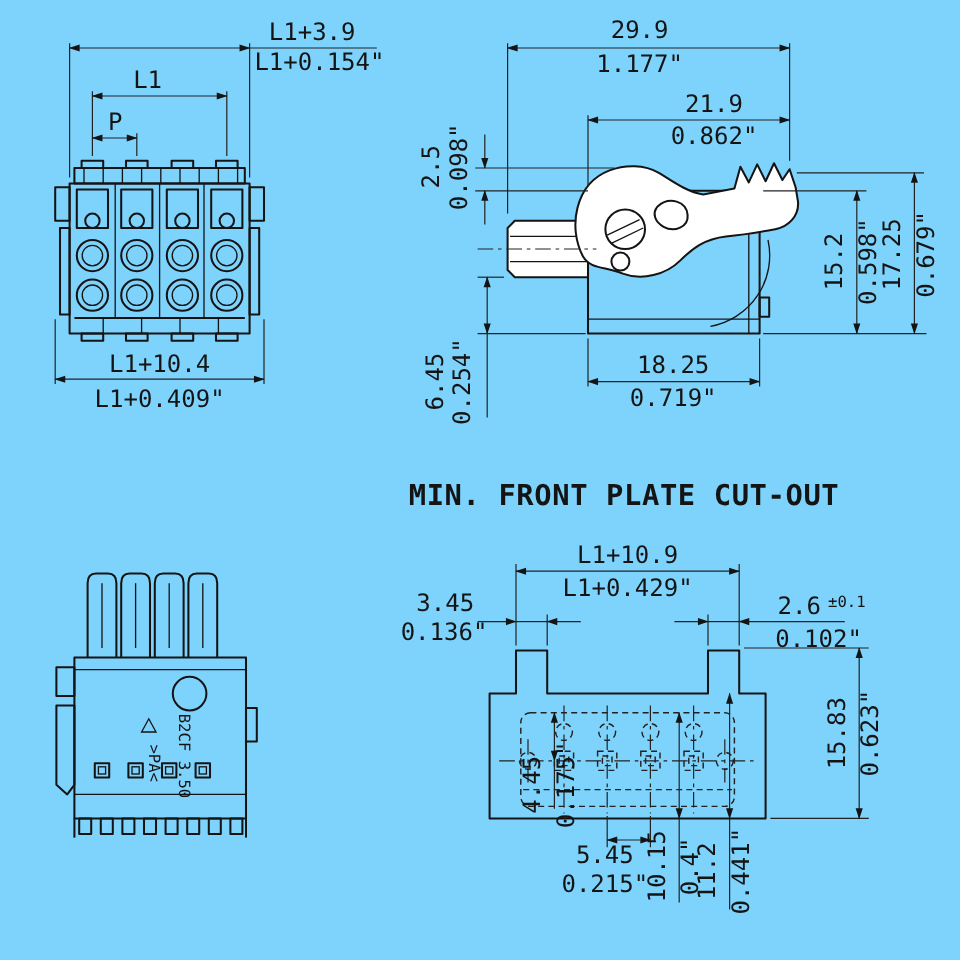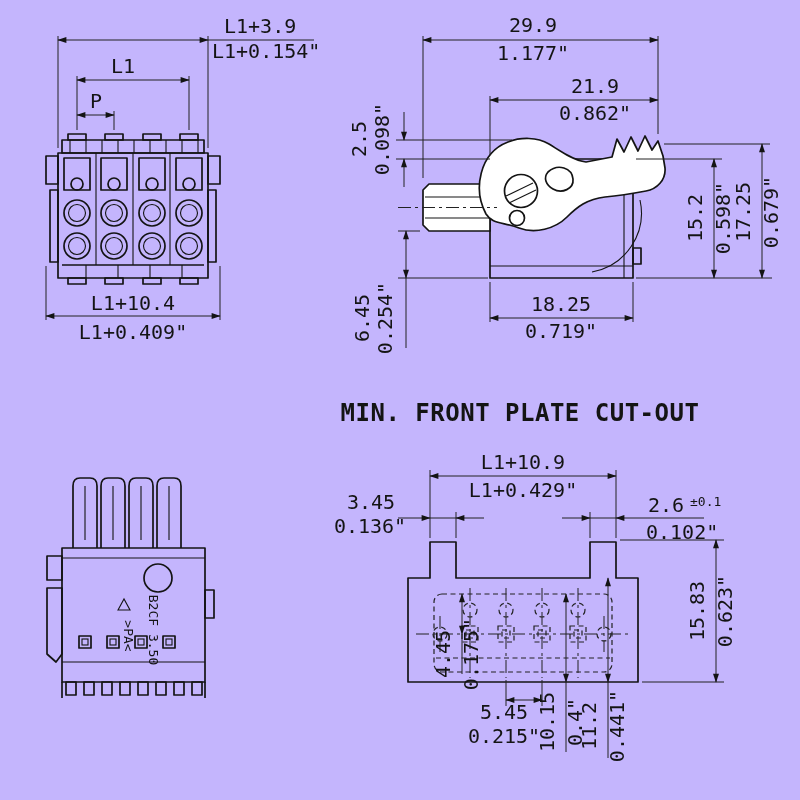--- a/index.html
+++ b/index.html
@@ -1,16 +1,16 @@
 <!DOCTYPE html>
 <html><head>
 <meta charset="utf-8">
 <style>
   html,body { margin:0; padding:0; background:#ffffff; }
-  .stage { position:relative; width:800px; height:800px; background:#c4b5fd; overflow:hidden;text-decoration:underline; }
+  .stage { position:relative; width:800px; height:800px; background:#7dd3fc; overflow:hidden;text-decoration:underline; }
   svg text { font-family:"DejaVu Sans Mono","Liberation Mono",monospace; fill:#141414; }
   .t   { font-size:20px; }
   .ts  { font-size:13px; }
   .title { font-size:24px; font-weight:700; letter-spacing:.5px; }
   .mid { text-anchor:middle; }
   .p  { fill:none; stroke:#141414; stroke-width:1.7; stroke-linejoin:round; }
   .pw { fill:#ffffff; stroke:#141414; stroke-width:1.7; stroke-linejoin:round; }
   .thin { fill:none; stroke:#141414; stroke-width:1.1; }
   .d  { fill:none; stroke:#222222; stroke-width:1; }
   .cl { fill:none; stroke:#222222; stroke-width:1; stroke-dasharray:13 4 3 4; }

